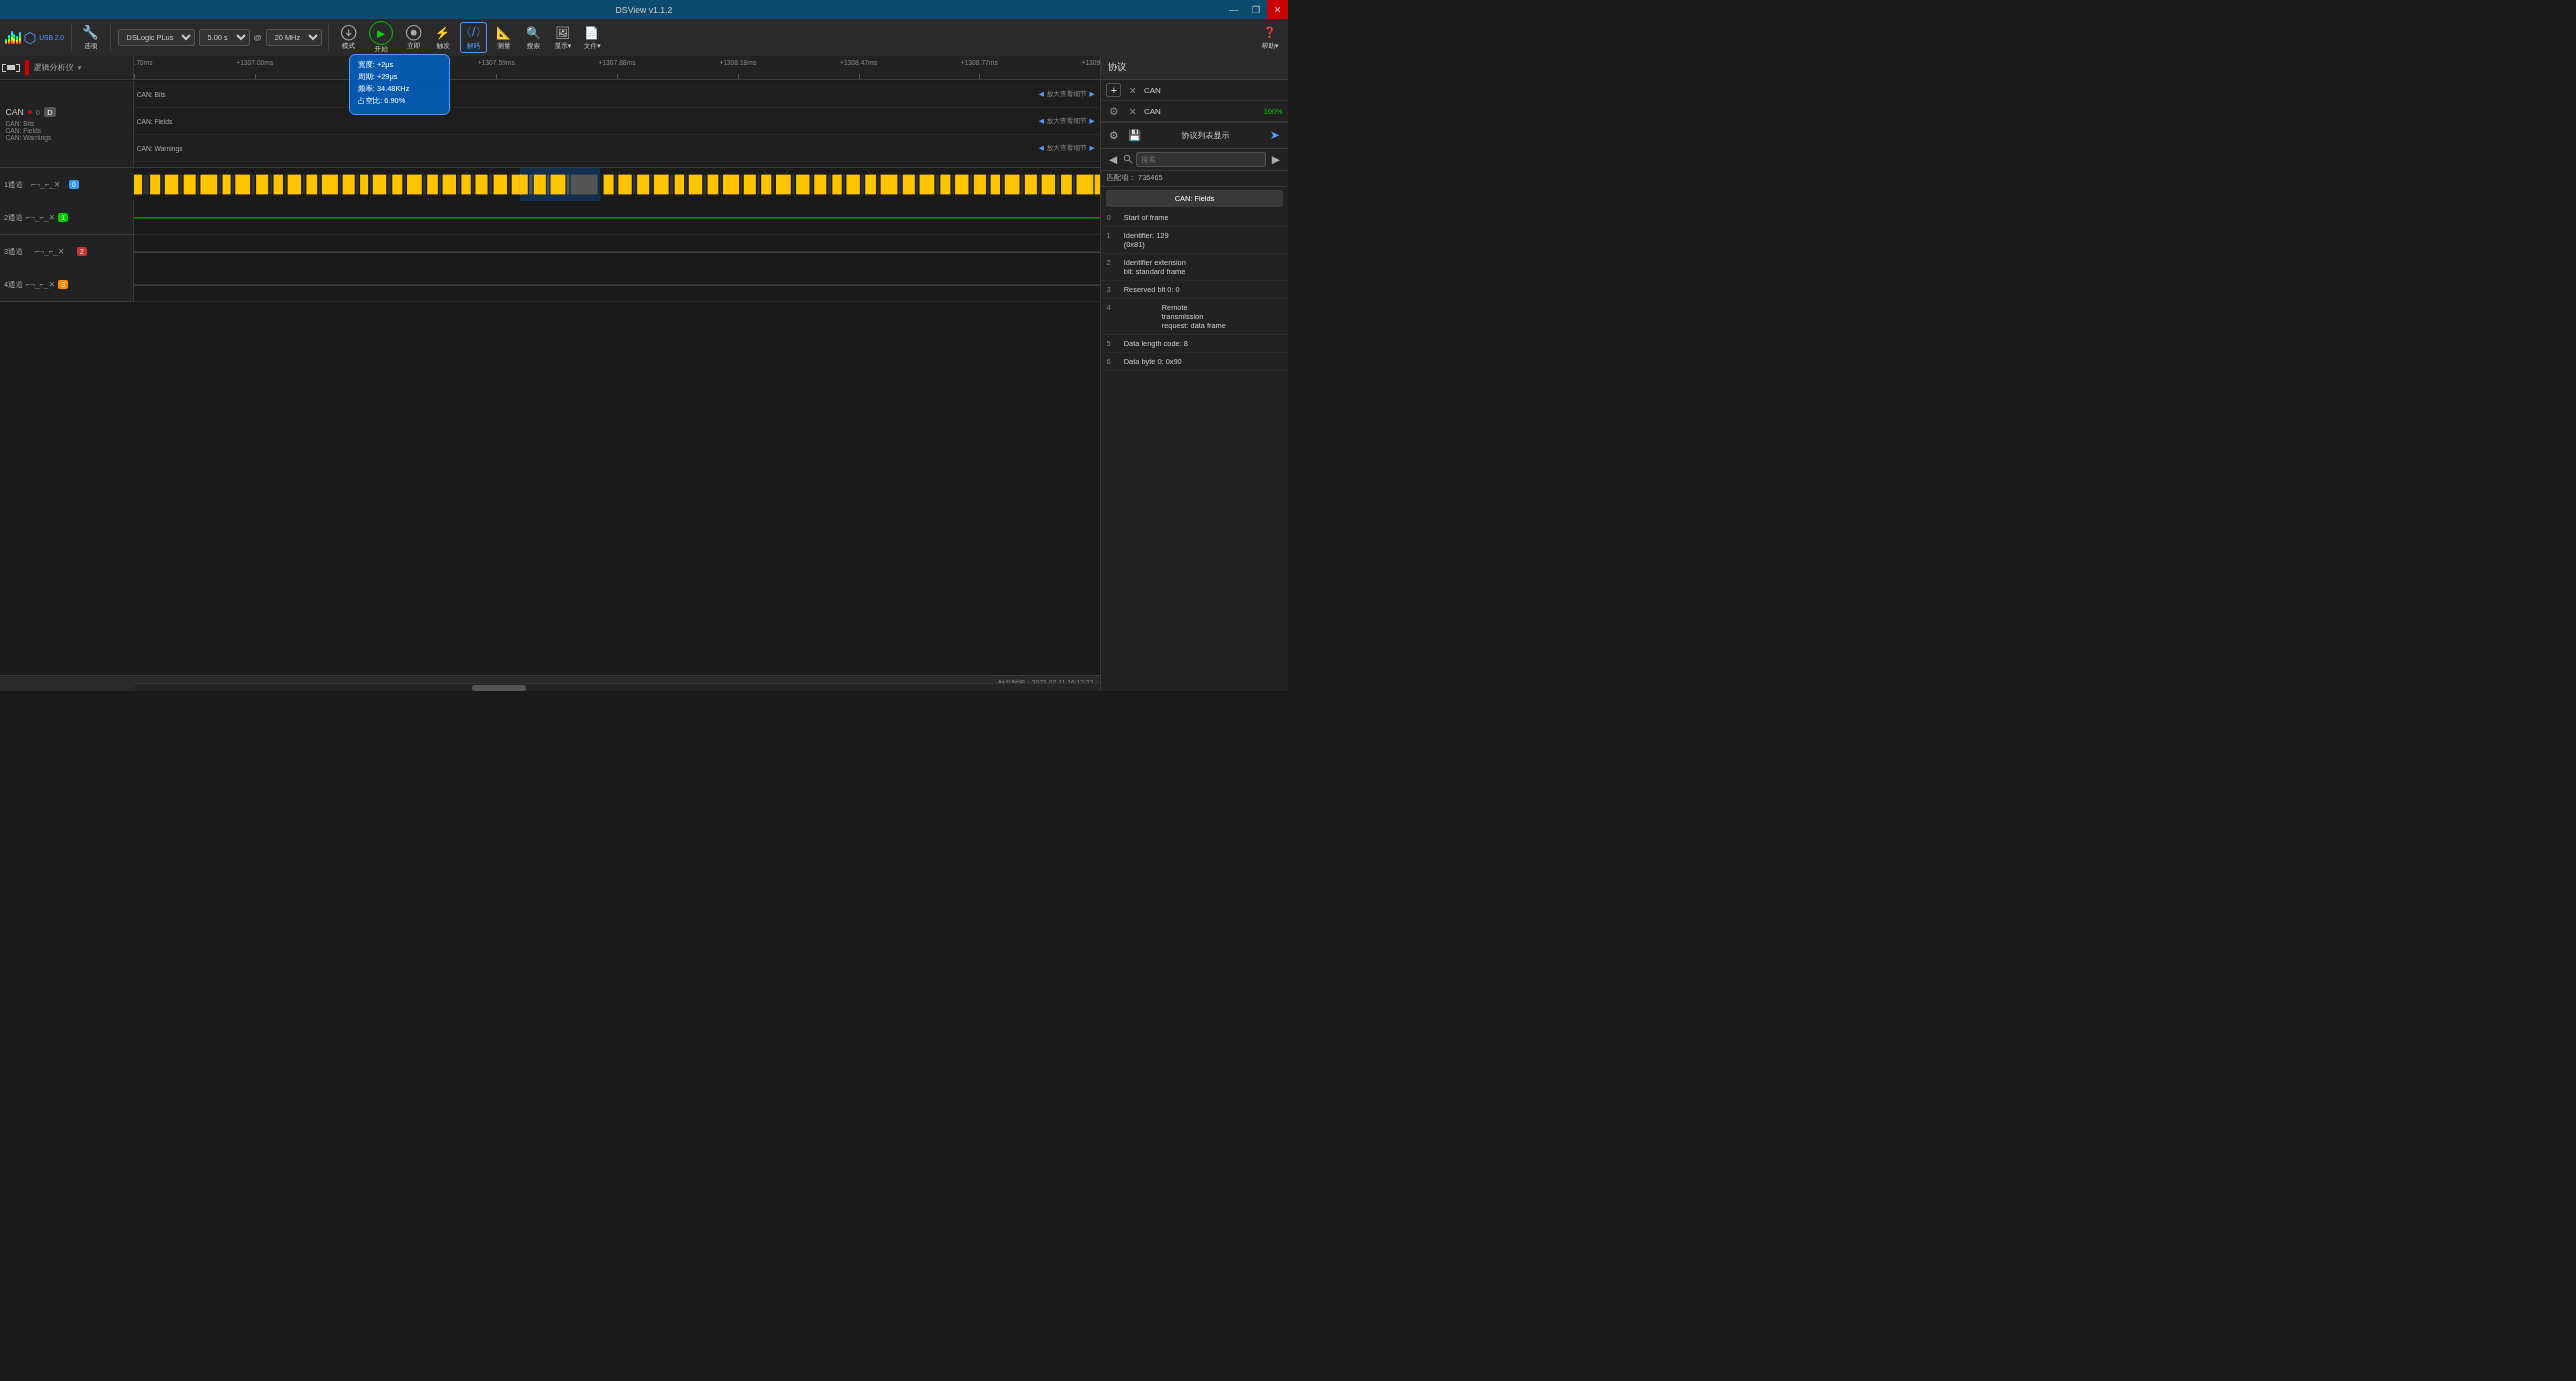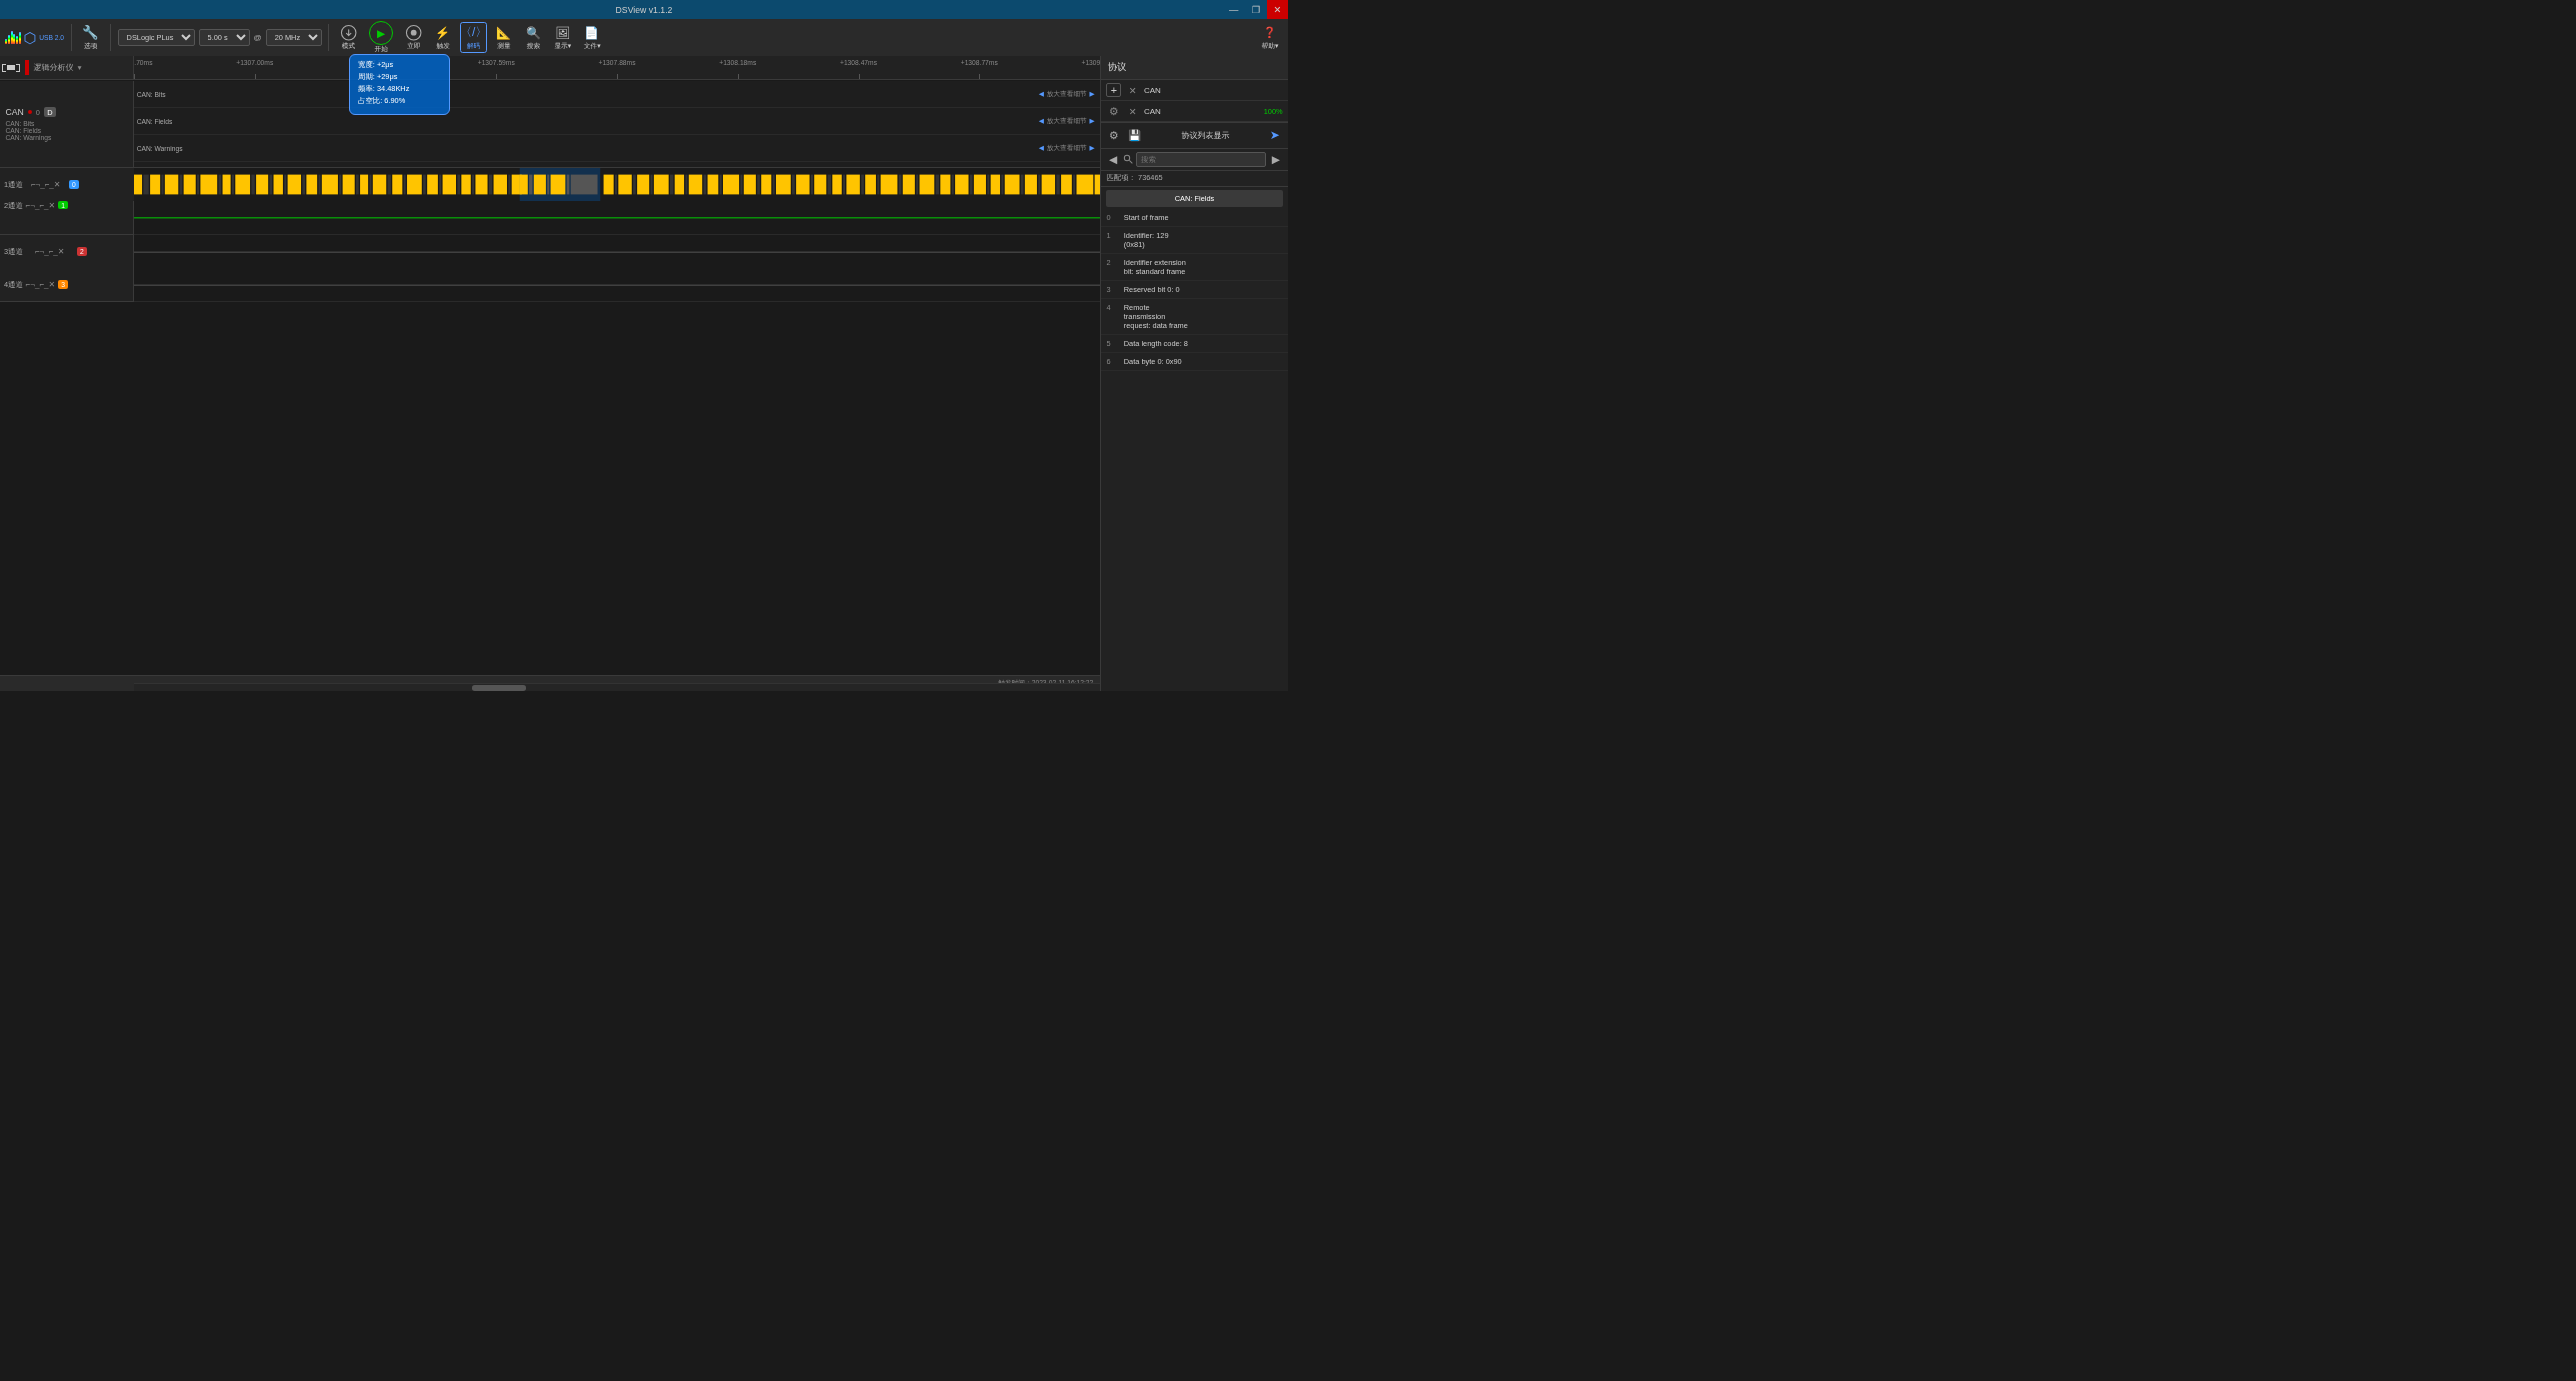--- a/index.html
+++ b/index.html
@@ -466,21 +466,21 @@
     <span>CAN: Warnings</span>
   </div>
 </div>
 
 <div style="position:absolute;top:168px;left:0;width:158px;height:34px;background:#222;border-bottom:0.7px solid #3a3a3a;border-right:0.7px solid #3a3a3a;display:flex;align-items:center;padding:0 4px;gap:8px">
   <span style="font-size:7.4px;color:#aaa">1通道</span>
   <span style="font-size:8px;color:#888">⌐¬_⌐_✕</span>
   <div style="background:#3399ff;color:#fff;border-radius:2px;padding:0.7px 3.4px;font-size:6.7px">0</div>
 </div>
 
-<div style="position:absolute;top:201px;left:0;width:134px;height:34px;background:#222;border-bottom:0.7px solid #3a3a3a;border-right:0.7px solid #3a3a3a;display:flex;align-items:flex-start;padding:0 4px;gap:2.7px">
+<div style="position:absolute;top:201px;left:0;width:134px;height:34px;background:#222;border-bottom:0.7px solid #3a3a3a;border-right:0.7px solid #3a3a3a;display:flex;align-items:center;padding:0 4px;gap:2.7px">
   <span style="font-size:7.4px;color:#aaa">2通道</span>
   <span style="font-size:8px;color:#888">⌐¬_⌐_✕</span>
   <div style="background:#00cc00;color:#fff;border-radius:2px;padding:0.7px 3.4px;font-size:6.7px">1</div>
 </div>
 
 <div style="position:absolute;top:235px;left:0;width:134px;height:34px;background:#222;border-bottom:0.7px solid #3a3a3a;border-right:0.7px solid #3a3a3a;display:flex;align-items:center;padding:0 4px;gap:12px">
   <span style="font-size:7.4px;color:#aaa">3通道</span>
   <span style="font-size:8px;color:#888">⌐¬_⌐_✕</span>
   <div style="background:#cc3333;color:#fff;border-radius:2px;padding:0.7px 3.4px;font-size:6.7px">2</div>
 </div>
@@ -729,21 +729,21 @@
         <span class="field-idx">2</span>
         <span class="field-value" style="white-space: pre-line;">Identifier extension
 bit: standard frame</span>
       </div>
       <div class="field-entry">
         <span class="field-idx">3</span>
         <span class="field-value" style="white-space: pre-line;">Reserved bit 0: 0</span>
       </div>
       <div class="field-entry">
         <span class="field-idx">4</span>
-        <span class="field-value" style="white-space: pre-line;">Remote
+        <span class="field-value" style="white-space: pre-line; margin-left: 38px;">Remote
 transmission
 request: data frame</span>
       </div>
       <div class="field-entry">
         <span class="field-idx">5</span>
         <span class="field-value" style="white-space: pre-line;">Data length code: 8</span>
       </div>
       <div class="field-entry">
         <span class="field-idx">6</span>
         <span class="field-value" style="white-space: pre-line;">Data byte 0: 0x90</span>

